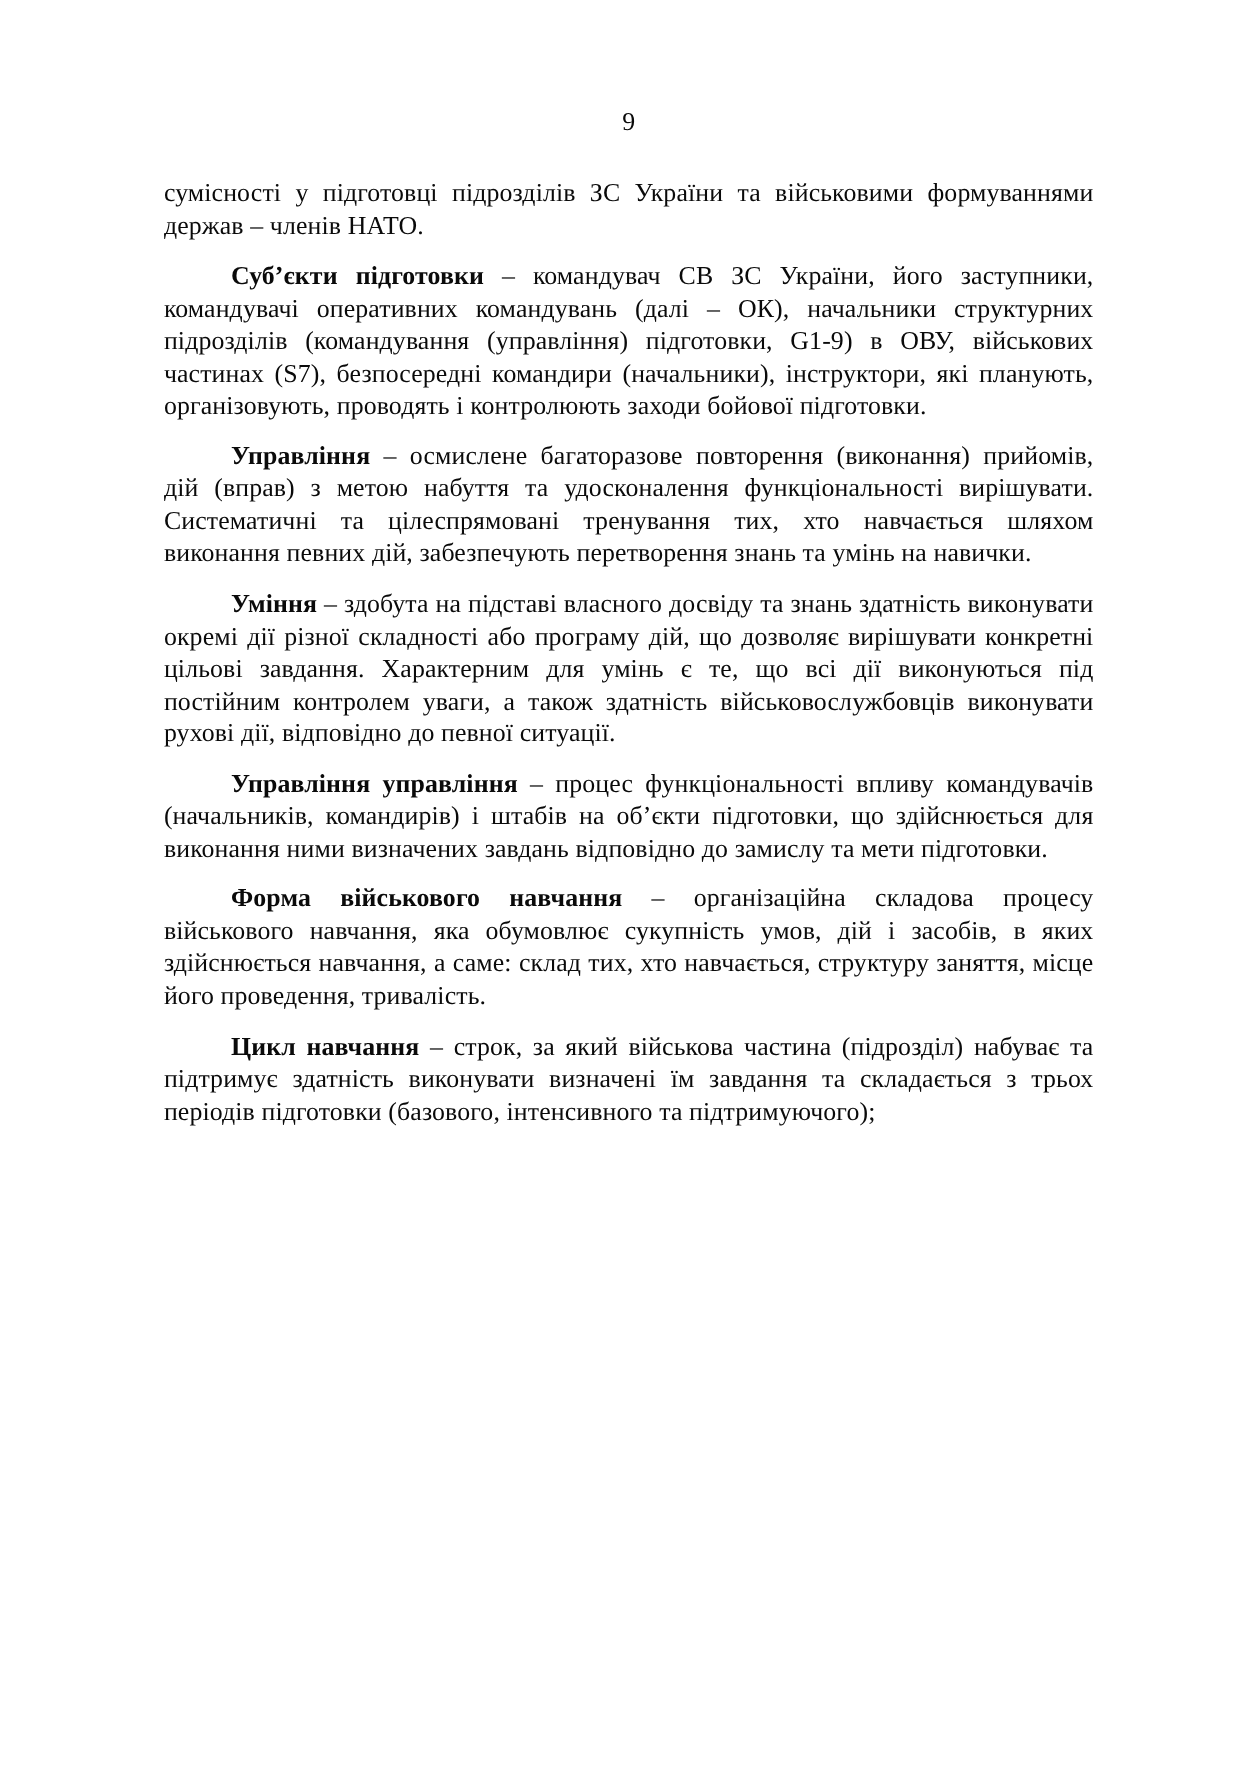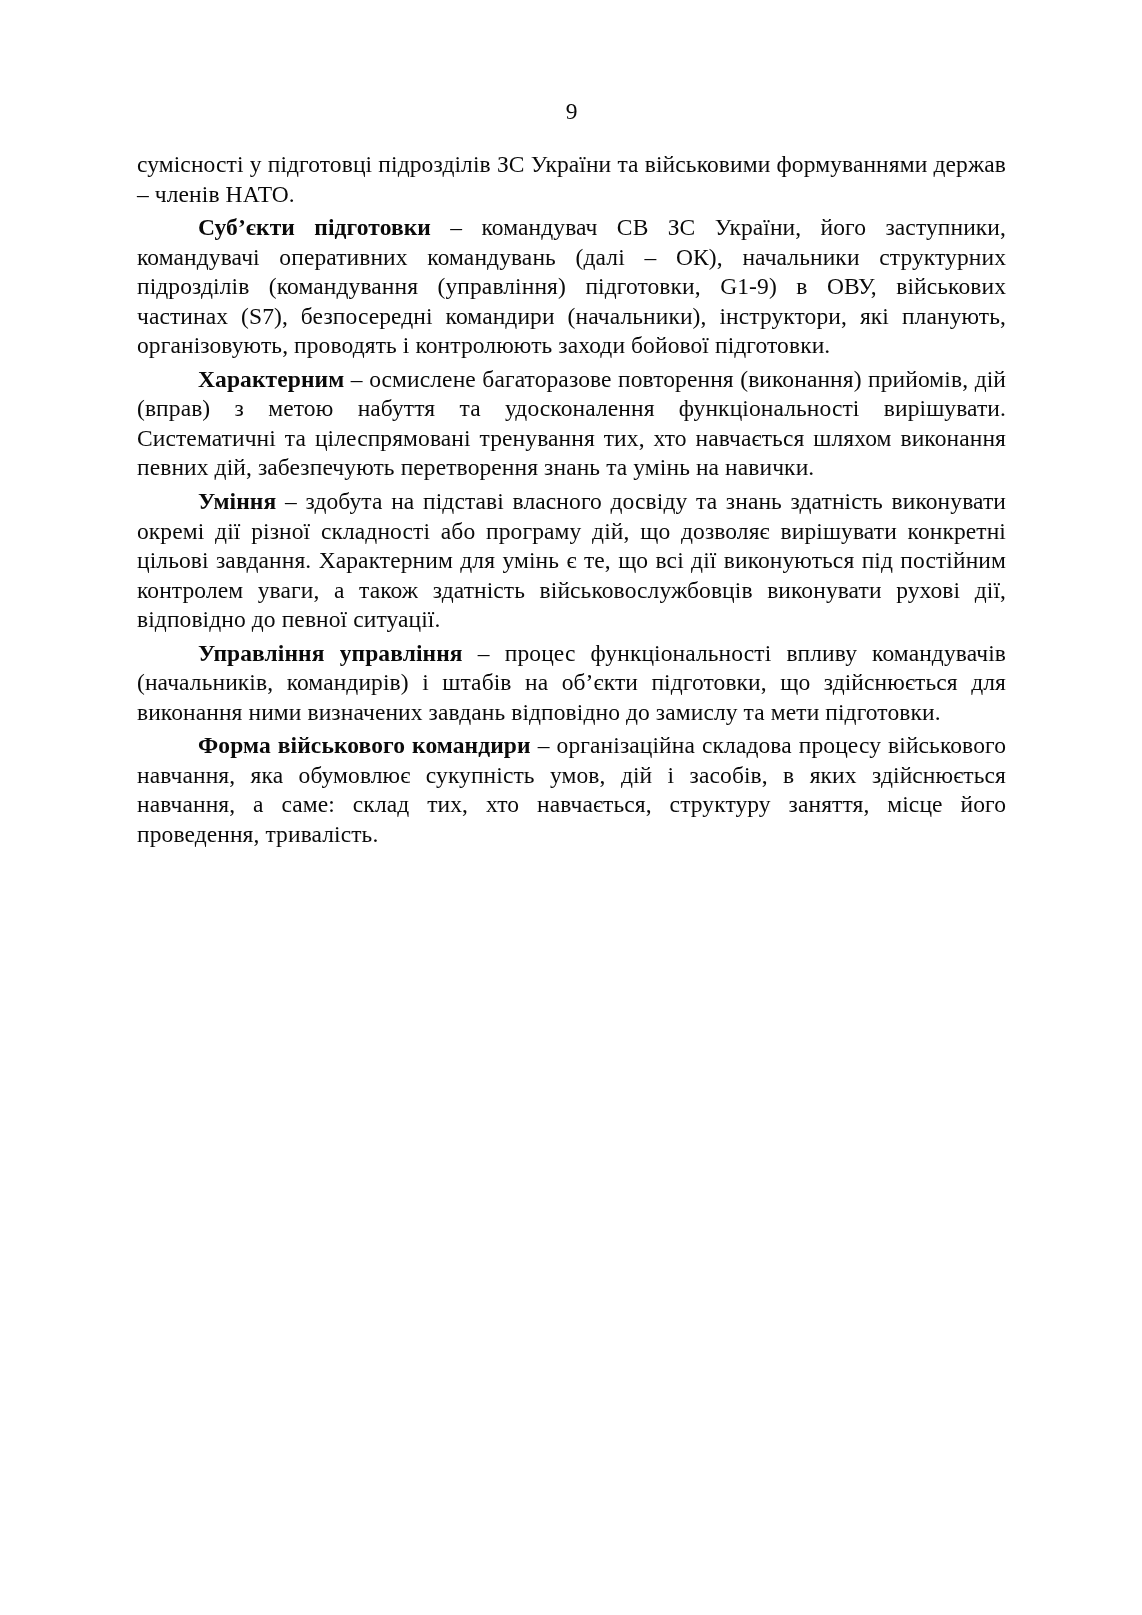--- a/index.html
+++ b/index.html
@@ -36,21 +36,21 @@
     position: absolute;
     top: 146px;
     left: 133px;
     width: 877px;
     font-size: 23.5px;
     line-height: 29.55px;
     text-align: justify;
     letter-spacing: 0.1px;
   }
   .para {
-    margin: 4px;
+    margin: 16px;
     padding: 0;
     text-indent: 0;
   }
   .para.indent {
     text-indent: 61px;
   }
   .term {
     font-weight: bold;
   }
 </style>
@@ -60,24 +60,25 @@
 <div class="page">
 
   <div class="page-number">9</div>
 
   <div class="content">
 
     <p class="para"><span>сумісності у підготовці підрозділів ЗС України та військовими формуваннями держав – членів НАТО.</span></p>
 
     <p class="para indent"><b class="term">Суб’єкти підготовки</b><span> – командувач СВ ЗС України, його заступники, командувачі оперативних командувань (далі – ОК), начальники структурних підрозділів (командування (управління) підготовки, G1-9) в ОВУ, військових частинах (S7), безпосередні командири (начальники), інструктори, які планують, організовують, проводять і контролюють заходи бойової підготовки.</span></p>
 
-    <p class="para indent"><b class="term">Характерним</b><span> – осмислене багаторазове повторення (виконання) прийомів, дій (вправ) з метою набуття та удосконалення функціональності вирішувати. Систематичні та цілеспрямовані тренування тих, хто навчається шляхом виконання певних дій, забезпечують перетворення знань та умінь на навички.</span></p>
+    <p class="para indent"><b class="term">Управління</b><span> – осмислене багаторазове повторення (виконання) прийомів, дій (вправ) з метою набуття та удосконалення функціональності вирішувати. Систематичні та цілеспрямовані тренування тих, хто навчається шляхом виконання певних дій, забезпечують перетворення знань та умінь на навички.</span></p>
 
     <p class="para indent"><b class="term">Уміння</b><span> – здобута на підставі власного досвіду та знань здатність виконувати окремі дії різної складності або програму дій, що дозволяє вирішувати конкретні цільові завдання. Характерним для умінь є те, що всі дії виконуються під постійним контролем уваги, а також здатність військовослужбовців виконувати рухові дії, відповідно до певної ситуації.</span></p>
 
     <p class="para indent"><b class="term">Управління управління</b><span> – процес функціональності впливу командувачів (начальників, командирів) і штабів на об’єкти підготовки, що здійснюється для виконання ними визначених завдань відповідно до замислу та мети підготовки.</span></p>
 
-    <p class="para indent"><b class="term">Форма військового командири</b><span> – організаційна складова процесу військового навчання, яка обумовлює сукупність умов, дій і засобів, в яких здійснюється навчання, а саме: склад тих, хто навчається, структуру заняття, місце його проведення, тривалість.</span></p>
+    <p class="para indent"><b class="term">Форма військового навчання</b><span> – організаційна складова процесу військового навчання, яка обумовлює сукупність умов, дій і засобів, в яких здійснюється навчання, а саме: склад тих, хто навчається, структуру заняття, місце його проведення, тривалість.</span></p>
 
+    <p class="para indent"><b class="term">Цикл навчання</b><span> – строк, за який військова частина (підрозділ) набуває та підтримує здатність виконувати визначені їм завдання та складається з трьох періодів підготовки (базового, інтенсивного та підтримуючого);</span></p>
 
   </div>
 
 </div>
 
 </body></html>

